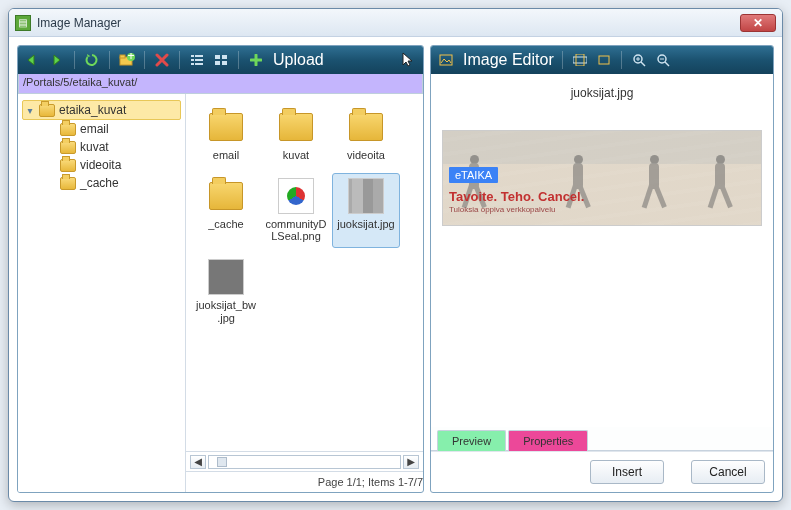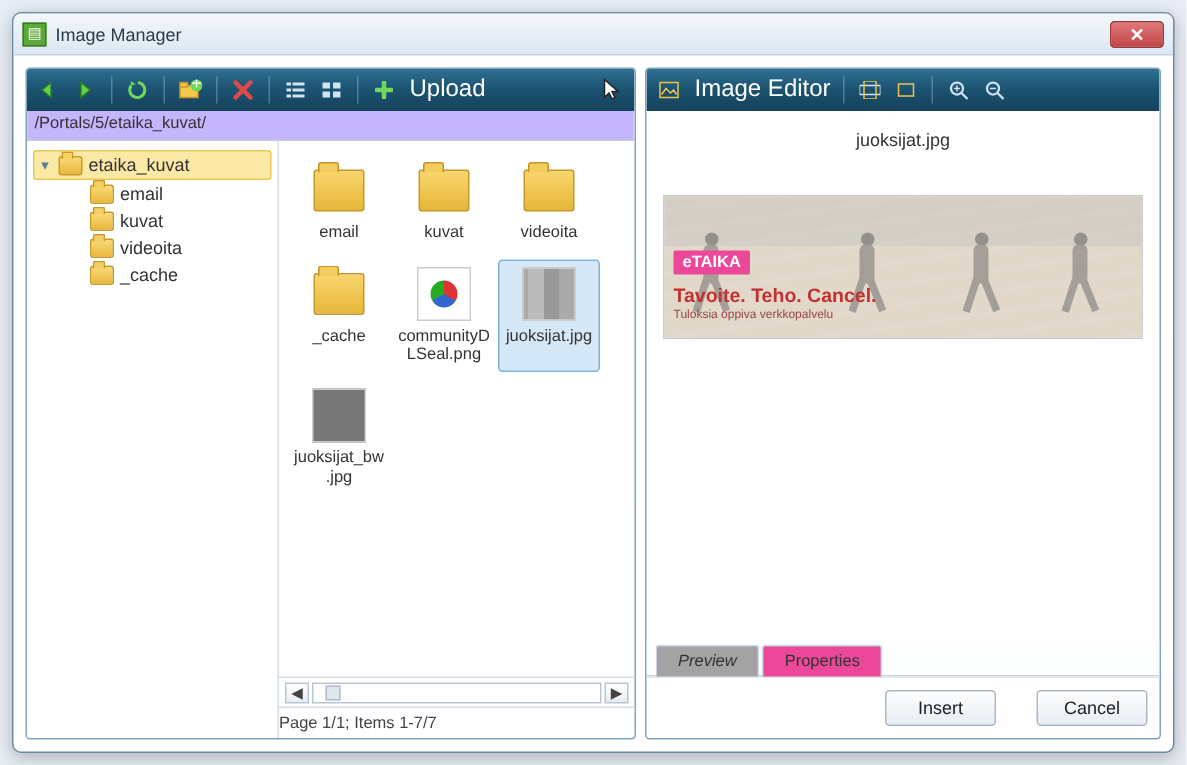--- a/index.html
+++ b/index.html
@@ -37,45 +37,45 @@
   .big-folder::before { content:""; position:absolute; top:-6px; left:2px; width:12px; height:6px; background:#f3cd5f; border:1px solid #c79628; border-bottom:none; border-radius:2px 2px 0 0; }
   .doc-thumb { width:36px; height:36px; border:1px solid #ccc; background:#fff; display:flex; align-items:center; justify-content:center; }
   .doc-thumb .circ { width:18px; height:18px; border-radius:50%; background:conic-gradient(#d33 0 120deg,#36c 120deg 240deg,#2a2 240deg 360deg); }
   .img-thumb { width:36px; height:36px; border:1px solid #ccc; background:#888; }
   .runners-mini { background:linear-gradient(90deg,#aaa 0 8%, #bbb 8% 40%, #999 40% 70%, #aaa 70% 100%); }
   .runners-bw { background:#777; }
   .strip { height:20px; border-top:1px solid #d3dce6; display:flex; align-items:center; padding:0 4px; gap:2px; }
   .strip .arrow { width:16px; height:14px; border:1px solid #b8c6d4; background:linear-gradient(#fff,#e6ecf2); display:flex; align-items:center; justify-content:center; font-size:10px; color:#444; }
   .strip .track { flex:1; height:14px; border:1px solid #b8c6d4; background:#fff; position:relative; }
   .strip .track .thumb-scroll { position:absolute; left:8px; top:1px; width:10px; height:10px; background:#dfe7ef; border:1px solid #aebccb; }
-  .footer-left { text-align:left; font-size:11px; color:#444; padding:4px 0; border-top:1px solid #d3dce6; }
+  .footer-left { text-align:right; font-size:11px; color:#444; padding:4px 0; border-top:1px solid #d3dce6; }
   .right-body { flex:1; display:flex; flex-direction:column; overflow:hidden; }
   .preview-area { flex:1; padding:8px; display:flex; flex-direction:column; align-items:center; overflow:auto; }
   .preview-title { font-size:12px; color:#333; margin:4px 0 30px 0; }
   .preview-img { width:320px; height:96px; border:1px solid #ccc; position:relative; overflow:hidden; background:#e4e0d8; }
   .preview-img .track-bg { position:absolute; inset:0; background:
       linear-gradient(180deg, rgba(210,205,195,0.9) 0 35%, rgba(225,215,200,0.9) 35% 100%),
       repeating-linear-gradient(-8deg, rgba(255,255,255,0.5) 0 4px, rgba(0,0,0,0) 4px 14px);
   }
   .preview-img .runners { position:absolute; inset:0; }
   .runner { position:absolute; bottom:10px; width:30px; height:60px; }
   .runner.r1 { left:16px; opacity:.5; }
   .runner.r2 { left:120px; opacity:.5; }
   .runner.r3 { left:196px; opacity:.5; }
   .runner.r4 { left:262px; opacity:.5; }
   .runner .body { position:absolute; left:10px; top:8px; width:10px; height:26px; background:#666; border-radius:4px; }
   .runner .head { position:absolute; left:11px; top:0; width:9px; height:9px; background:#555; border-radius:50%; }
   .runner .leg1 { position:absolute; left:10px; top:30px; width:5px; height:24px; background:#666; transform:rotate(18deg); transform-origin:top; }
   .runner .leg2 { position:absolute; left:14px; top:30px; width:5px; height:24px; background:#666; transform:rotate(-22deg); transform-origin:top; }
-  .brand-box { position:absolute; left:6px; top:36px; background:#ec4899; color:#fff; padding:2px 6px; font-size:11px; font-weight:bold; border-radius:1px; }
+  .brand-box { position:absolute; left:6px; top:36px; background:#3b82f6; color:#fff; padding:2px 6px; font-size:11px; font-weight:normal; border-radius:1px; }
   .tagline { position:absolute; left:6px; top:58px; color:#c23030; font-size:13px; font-weight:bold; }
   .subtag { position:absolute; left:6px; top:74px; color:#9a4646; font-size:8px; }
   .tabs-row { height:24px; display:flex; align-items:flex-end; padding:0 6px; border-bottom:1px solid #c7d2de; background:#fdfefe; }
   .tab { padding:4px 14px; border:1px solid #c7d2de; border-bottom:none; background:#ec4899; font-size:11px; color:#333; margin-right:2px; border-radius:2px 2px 0 0; position:relative; top:1px; }
-  .tab.active { background:#a3a3a3;font-style:italic; }
+  .tab.active { background:#86efac; }
   .buttons-row { padding:8px; display:flex; justify-content:flex-end; gap:27px; border-top:1px solid #e0e6ed; }
   .btn { min-width:74px; padding:4px 14px; border:1px solid #a9b8c7; border-radius:3px; background:linear-gradient(#fefefe,#e7edf3); font-size:12px; color:#222; text-align:center; }
   svg { display:block; }
 </style>
 </head>
 <body>
 
 <div class="window">
 
   <div class="titlebar">

